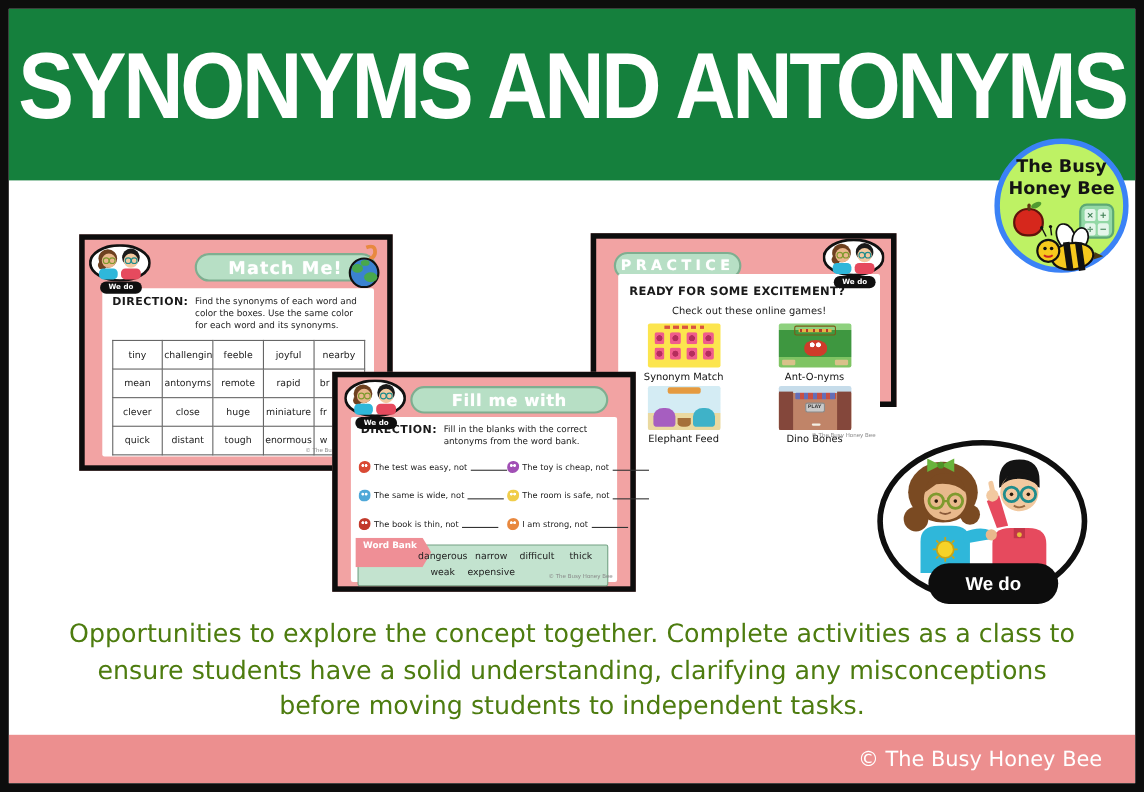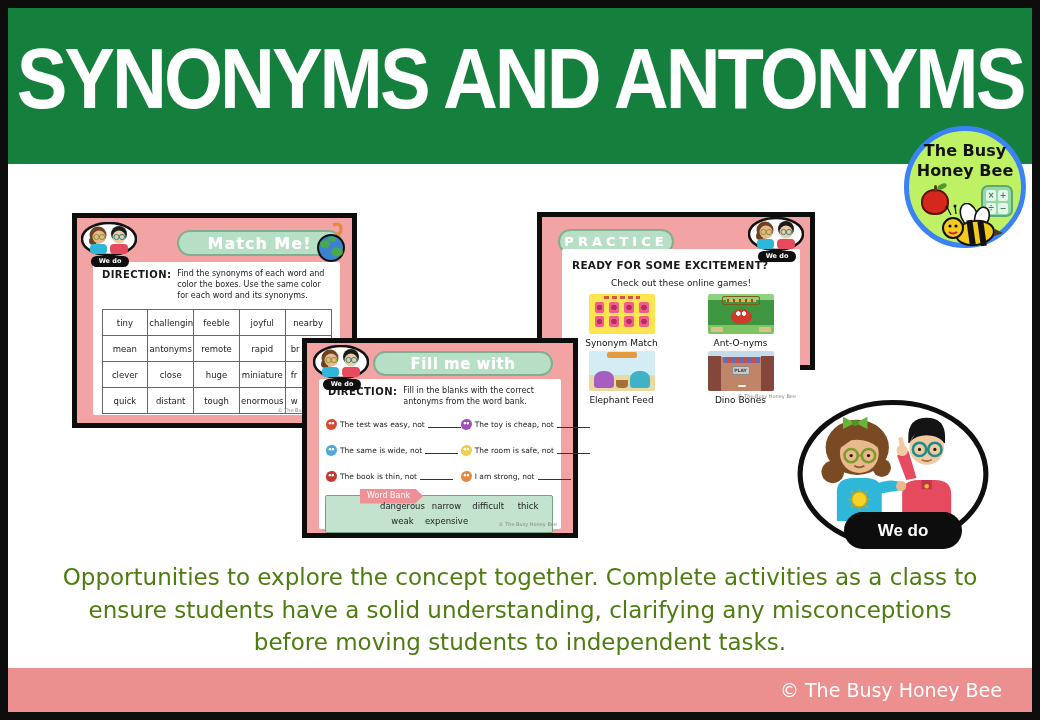--- a/index.html
+++ b/index.html
@@ -61,22 +61,22 @@
                      radial-gradient(circle at 62% 38%,#fff 0 1px,transparent 1.6px);}
   .m-red{background-color:#d94a35;}
   .m-purple{background-color:#a14fb5;}
   .m-blue{background-color:#4fa8d8;}
   .m-yellow{background-color:#f0cd4a;}
   .m-darkred{background-color:#c23a2b;}
   .m-orange{background-color:#e8883f;}
   
   .wordbank{position:relative;margin:13px 0 0 6px;width:228px;height:38px;background:#c3e3cf;
     border:1px solid #74a284;border-radius:2px;}
-  .wb-tag{position:absolute;left:-3px;top:-7px;background:#ef8f96;color:#fff;font-size:8px;font-weight:normal;
-    padding:2px 13px 4px 7px;clip-path:polygon(0 0,calc(100% - 8px) 0,100% 50%,calc(100% - 8px) 100%,0 100%);margin-left:37px;}
+  .wb-tag{position:absolute;left:-3px;top:-7px;background:#ef8f96;color:#fff;font-size:8px;font-weight:bold;
+    padding:2px 13px 16px 7px;clip-path:polygon(0 0,calc(100% - 8px) 0,100% 50%,calc(100% - 8px) 100%,0 100%);}
   .wb-words{position:absolute;left:54px;right:4px;top:5px;display:grid;grid-template-columns:1fr 1fr 1fr 1fr;
     row-gap:5px;font-size:8.5px;text-align:center;color:#222;}
   
   .pr-heading{margin:10px 0 0 10px;font-size:10.5px;font-weight:bold;letter-spacing:.3px;}
   .pr-sub{text-align:center;font-size:9px;margin-top:7px;}
   .games{display:grid;grid-template-columns:1fr 1fr;margin-top:6px;row-gap:3px;justify-items:center;}
   .game-cell{text-align:center;}
   .game-caption{font-size:9px;margin-top:4px;color:#111;}
   .gm{width:66px;height:40px;position:relative;overflow:hidden;border-radius:2px;margin:0 auto;}
   .gm-syn{background:#fce54e;}

